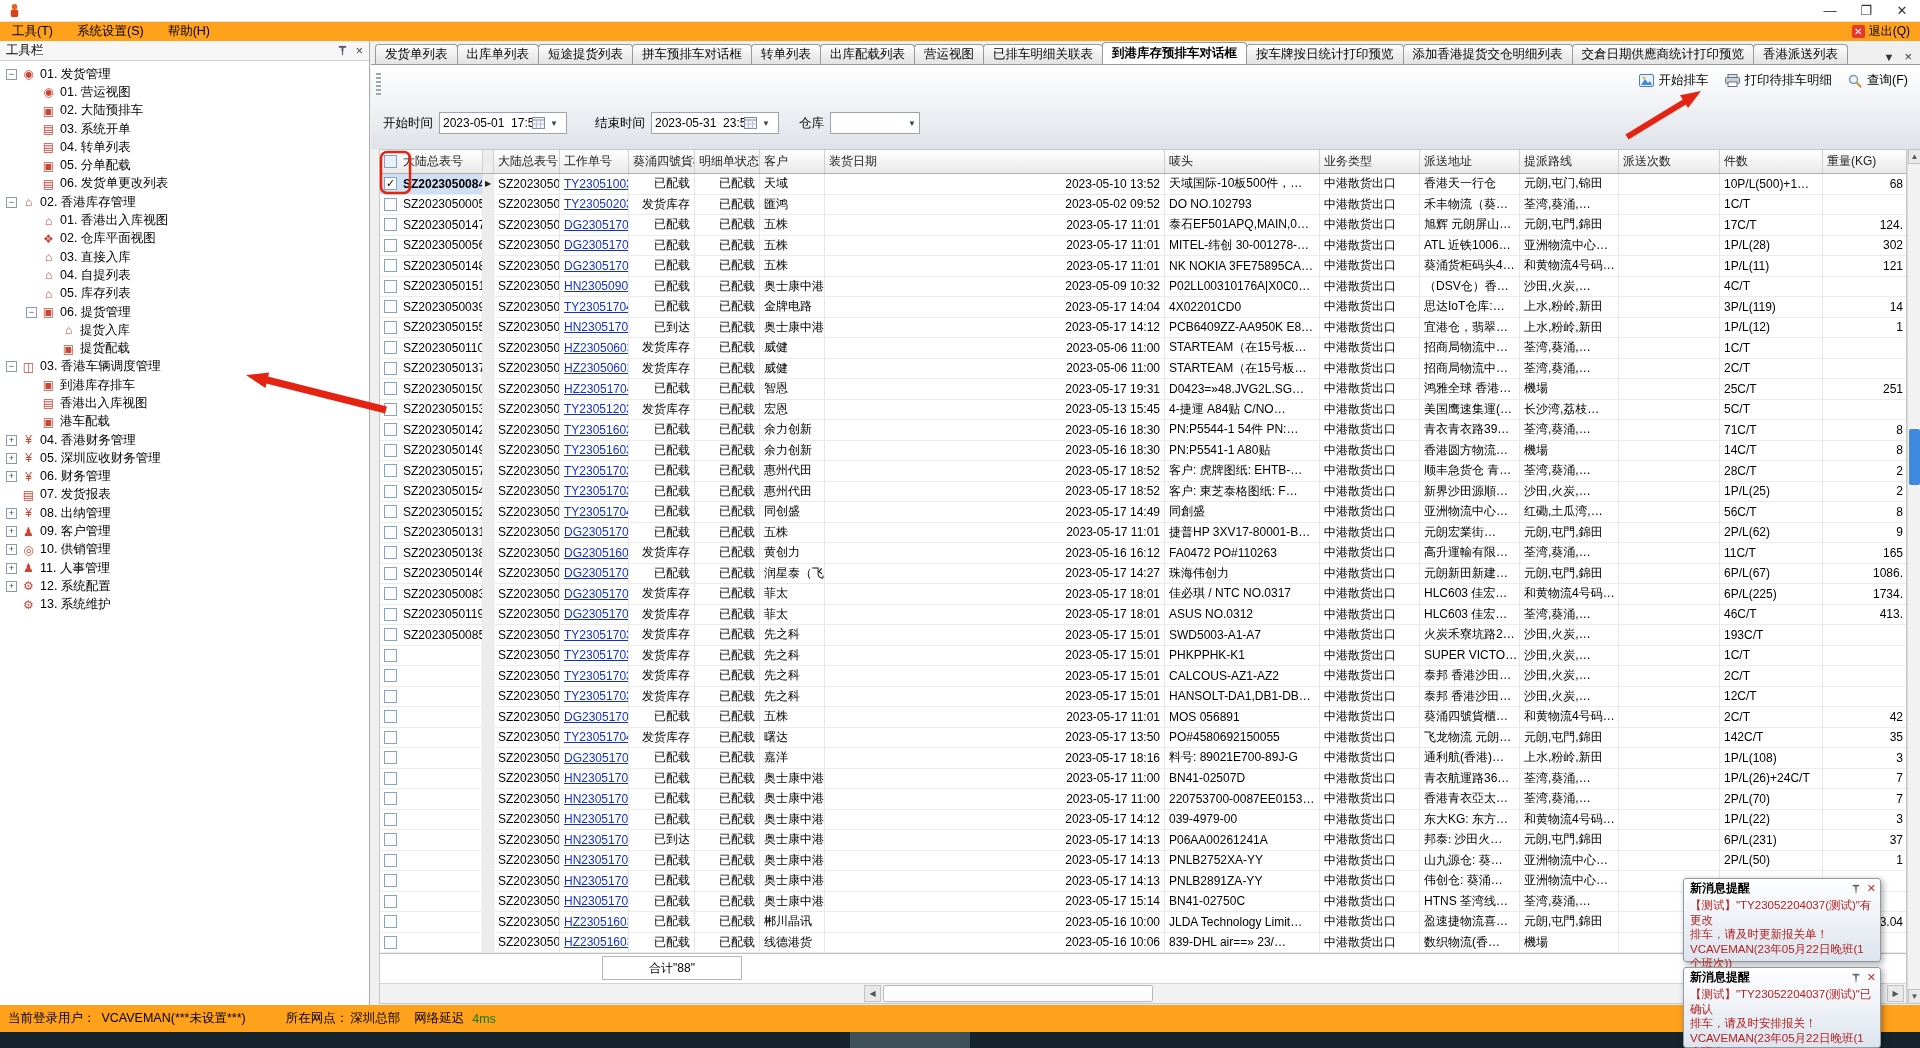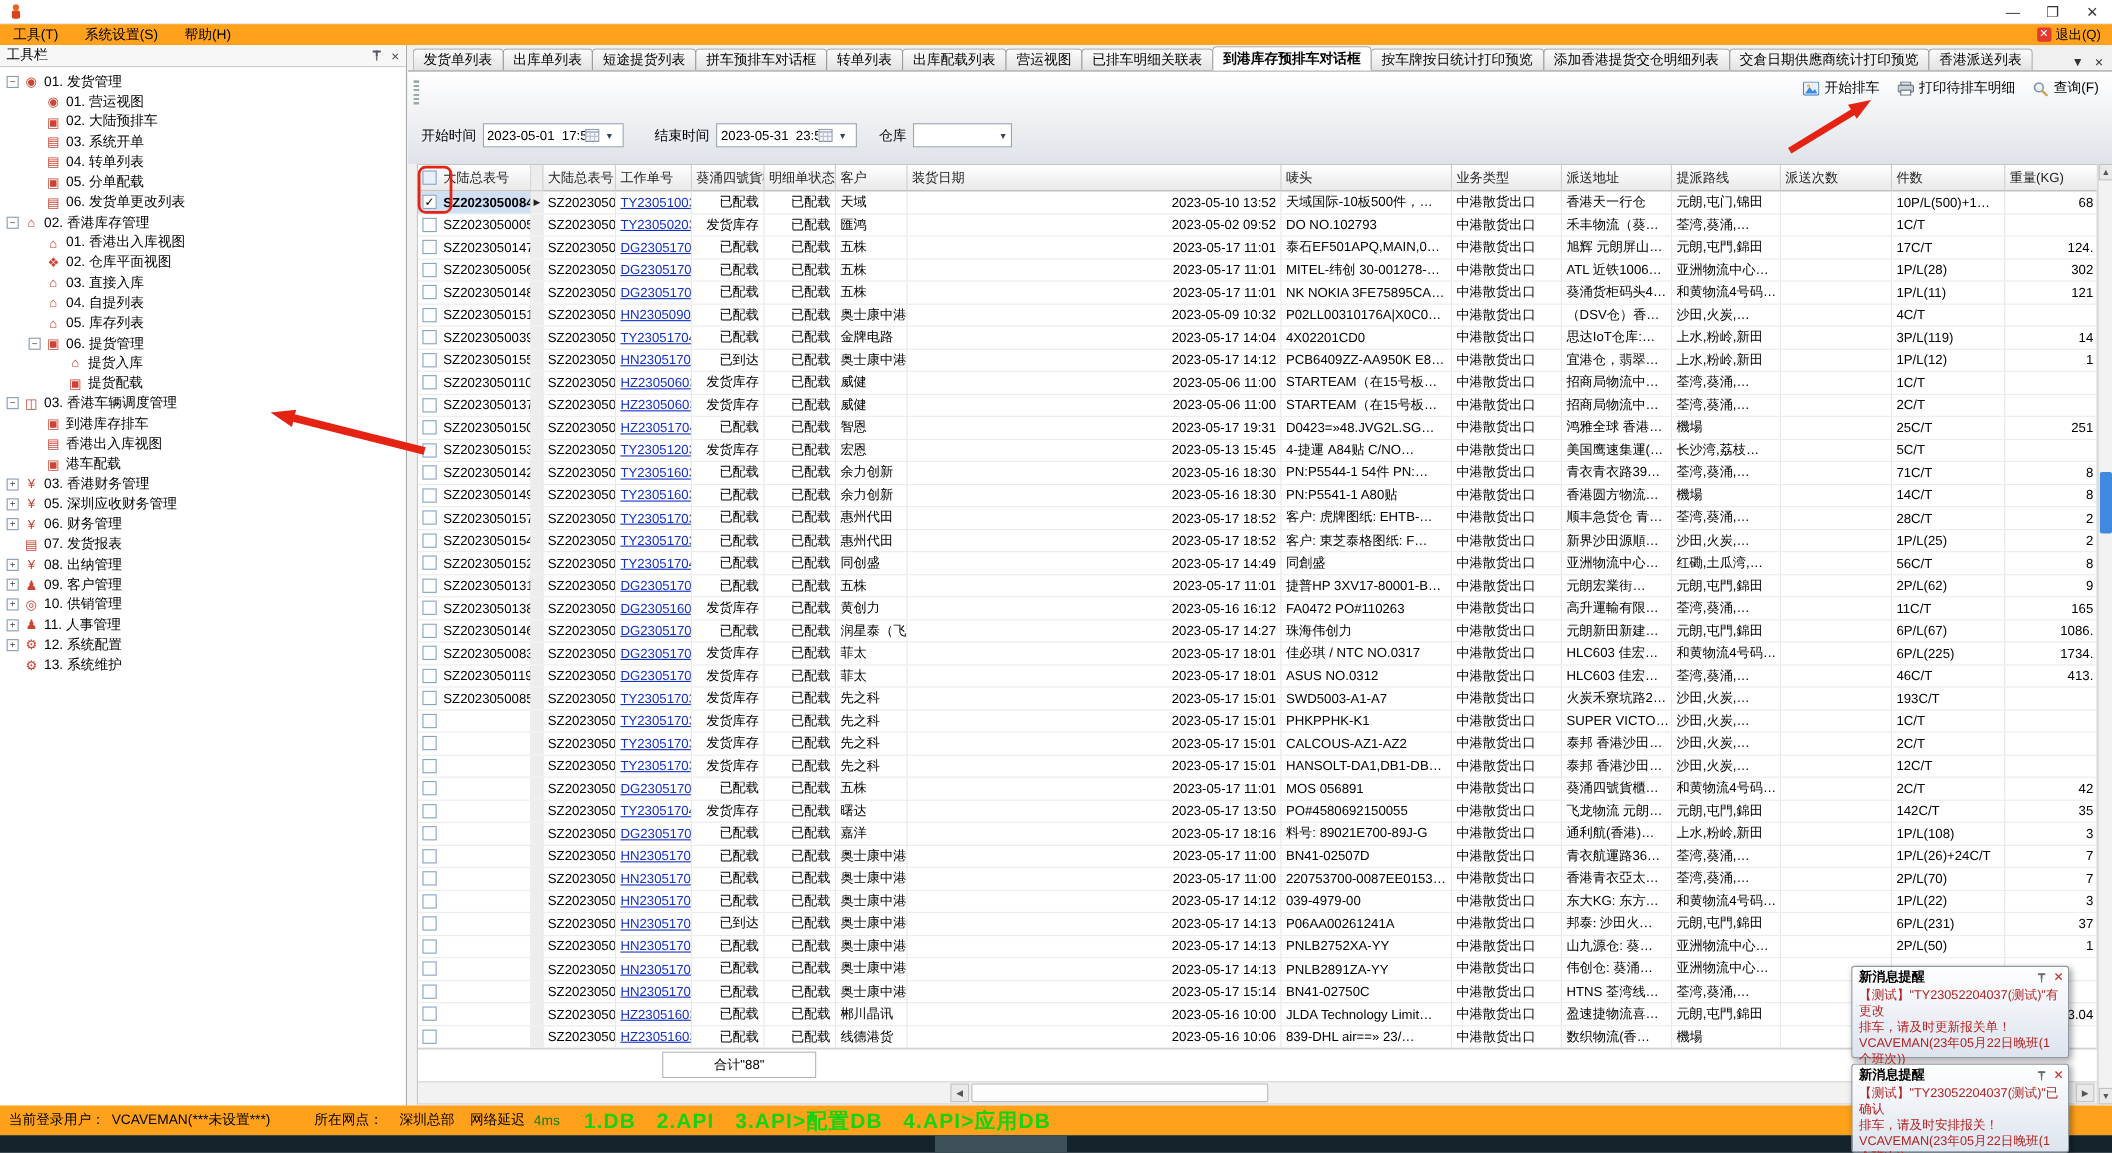--- a/index.html
+++ b/index.html
@@ -236,21 +236,21 @@
         <span>香港出入库视图</span>
       </div>
       <div class="tree-row" style="padding-left: 20px;">
         <span class="tree-exp none"></span>
         <span class="tree-ico">▣</span>
         <span>港车配载</span>
       </div>
       <div class="tree-row" style="padding-left: 0px;">
         <span class="tree-exp">+</span>
         <span class="tree-ico">¥</span>
-        <span>03. 香港财务管理</span>
+        <span>04. 香港财务管理</span>
       </div>
       <div class="tree-row" style="padding-left: 0px;">
         <span class="tree-exp">+</span>
         <span class="tree-ico">¥</span>
         <span>05. 深圳应收财务管理</span>
       </div>
       <div class="tree-row" style="padding-left: 0px;">
         <span class="tree-exp">+</span>
         <span class="tree-ico">¥</span>
         <span>06. 财务管理</span>
@@ -1280,24 +1280,23 @@
 <div id="vscroll" class="abs">
   <span class="sbtn ubtn">▲</span>
   <span id="vthumb"></span>
   <span class="sbtn dbtn">▼</span>
 </div>
 
 <div id="statusbar" class="abs">
   <span class="sp" style="margin-left:8px;">当前登录用户：</span>
   <span class="sp" style="margin-left:6px;">VCAVEMAN(***未设置***)</span>
   <span class="sp" style="margin-left:40px;">所在网点：</span>
-  <span class="sp" style="margin-left:15px;">深圳总部</span>
+  <span class="sp" style="margin-left:2px;">深圳总部</span>
   <span class="sp">网络延迟</span>
   <span id="latency-val">4ms</span>
-  <span id="db-status">1.DB   2.API   3.API&gt;配置DB   4.API&gt;应用DB</span>
 </div>
 <div id="bottomstrip" class="abs">
     <span class="seg"></span>
   </div>
 
 <div class="popup abs" style="left:1683px; top:878px; height:84px;">
   <div class="popup-head">
     <span class="popup-title">新消息提醒</span>
     <span class="popup-icons">
       <svg width="10" height="10" viewBox="0 0 12 12">

